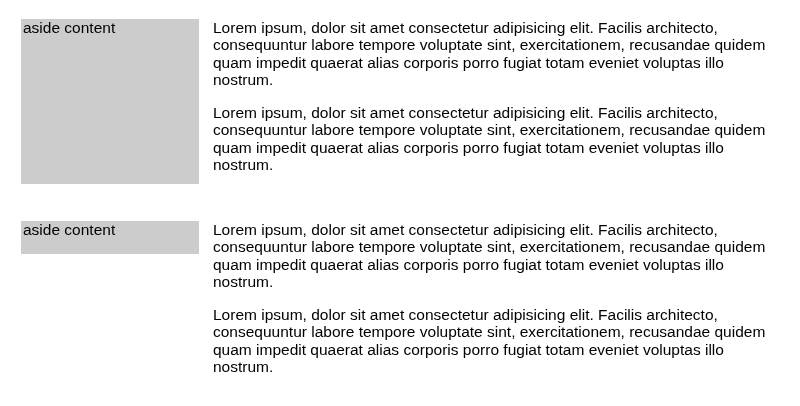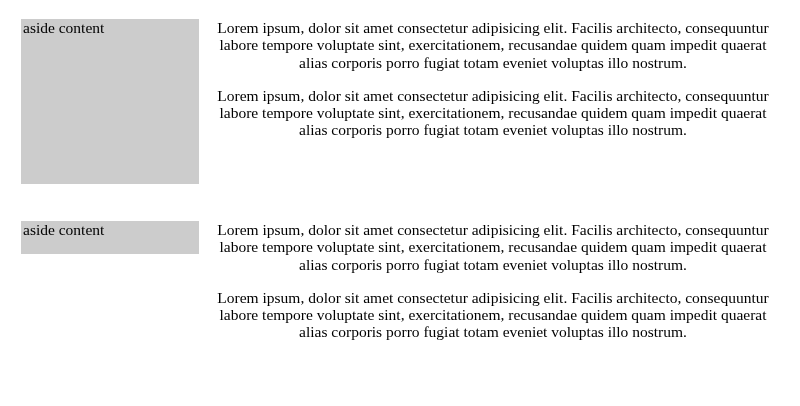--- a/index.html
+++ b/index.html
@@ -12,21 +12,20 @@
     overflow: hidden;
     font-family: "Liberation Sans", sans-serif;
     font-size: 15.5px;
     line-height: 17.3px;
   }
   .page {
     box-sizing: border-box;
     width: 800px;
     height: 406px;
     padding: 19px 21px 12px 21px;
-    font-family: Liberation Serif, serif;
   }
   .section {
     position: relative;
   }
   .section--first {
     min-height: 165px;
   }
   .section--second {
     margin-top: 37px;
   }
@@ -35,21 +34,20 @@
     left: 0;
     top: 0;
     width: 178px;
     box-sizing: border-box;
     padding: 0 2px;
   }
   .aside-box--tall  { height: 165px; }
   .aside-box--short { height: 33px; }
   .content {
     margin-left: 192px;
-    text-align: center;
   }
   .content p {
     margin: 0 0 16px 0;
     max-width: 560px;
   }
 </style>
 </head>
 <body style="background: rgb(255, 255, 255);">
 
 <div class="page" style="color: rgb(0, 0, 0);">

